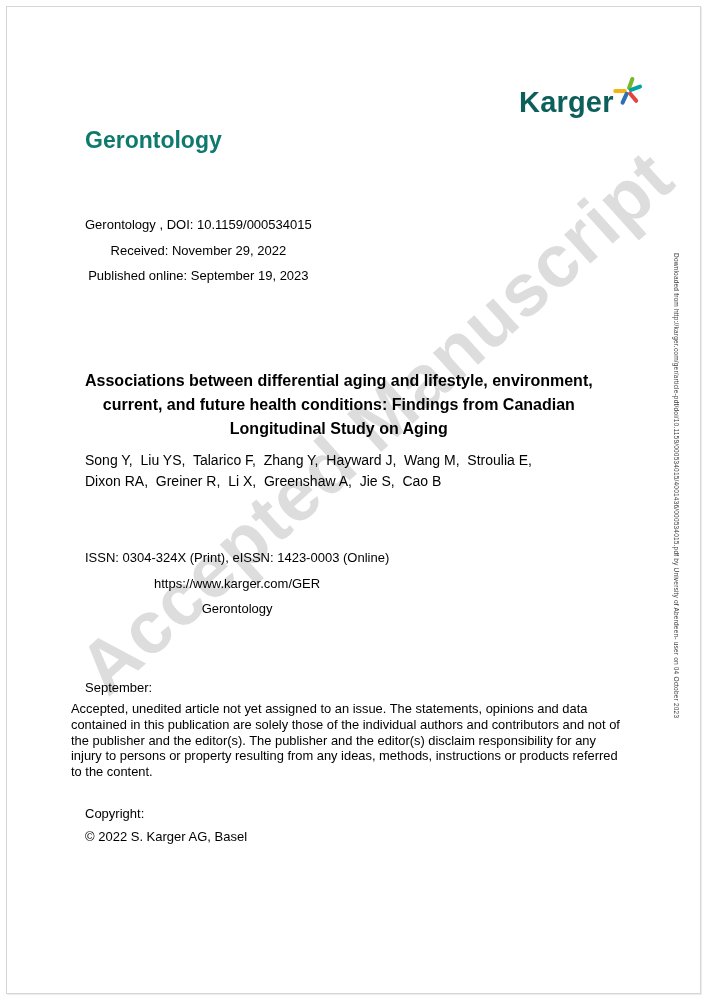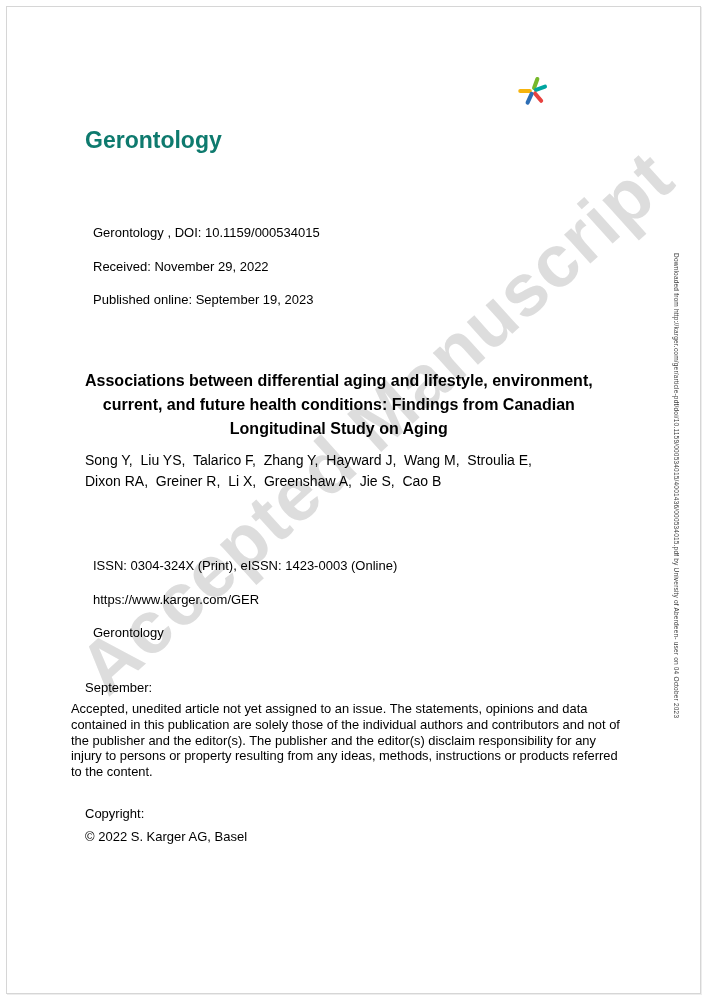--- a/index.html
+++ b/index.html
@@ -32,21 +32,21 @@
   .journal-heading {
     position:absolute; left:85px; top:127px;
     font-size:23px; font-weight:700;
     color:var(--journal-teal, #0e7a6e);
     z-index:2;
   }
 
   
   .meta-block { position:absolute; left:85px; top:212px; font-size:13px; z-index:2; }
   .journal-info { position:absolute; left:85px; top:545px; font-size:13px; z-index:2; }
-  .meta-block p, .journal-info p { line-height:25.5px; margin:8px; }
+  .meta-block p, .journal-info p { line-height:25.5px; margin:0;text-align:center; }
 
   
   .title-block { position:absolute; left:85px; top:369px; z-index:2;text-align:center; }
   .title-block p { font-size:16px; font-weight:700; line-height:24px; margin:0; }
 
   
   .authors-block { position:absolute; left:85px; top:450px; z-index:2; }
   .authors-block p { font-size:14px; line-height:20.5px; margin:0; white-space:pre-wrap; }
 
   
@@ -83,20 +83,21 @@
 </style>
 </head>
 <body>
 
 <div class="page">
   <div class="page-border"></div>
 
   <div class="watermark">Accepted Manuscript</div>
 
   <div class="logo">
+    <span class="logo-text">Karger</span>
     <svg class="logo-asterisk" viewBox="0 0 32 32" width="34" height="34" aria-hidden="true">
       <line x1="13" y1="16" x2="4" y2="16" stroke-width="3.8" stroke-linecap="round" stroke="#f6b40e"></line>
       <line x1="17" y1="13.2" x2="20.1" y2="4.7" stroke-width="3.8" stroke-linecap="round" stroke="#76b82a"></line>
       <line x1="18.8" y1="15" x2="27.3" y2="11.9" stroke-width="3.8" stroke-linecap="round" stroke="#00a5a0"></line>
       <line x1="17.9" y1="18.3" x2="23.7" y2="25.2" stroke-width="3.8" stroke-linecap="round" stroke="#e8423f"></line>
       <line x1="14.7" y1="18.7" x2="10.9" y2="26.9" stroke-width="3.8" stroke-linecap="round" stroke="#2d6eb5"></line>
     </svg>
   </div>
 
   <h1 class="journal-heading">Gerontology</h1>

